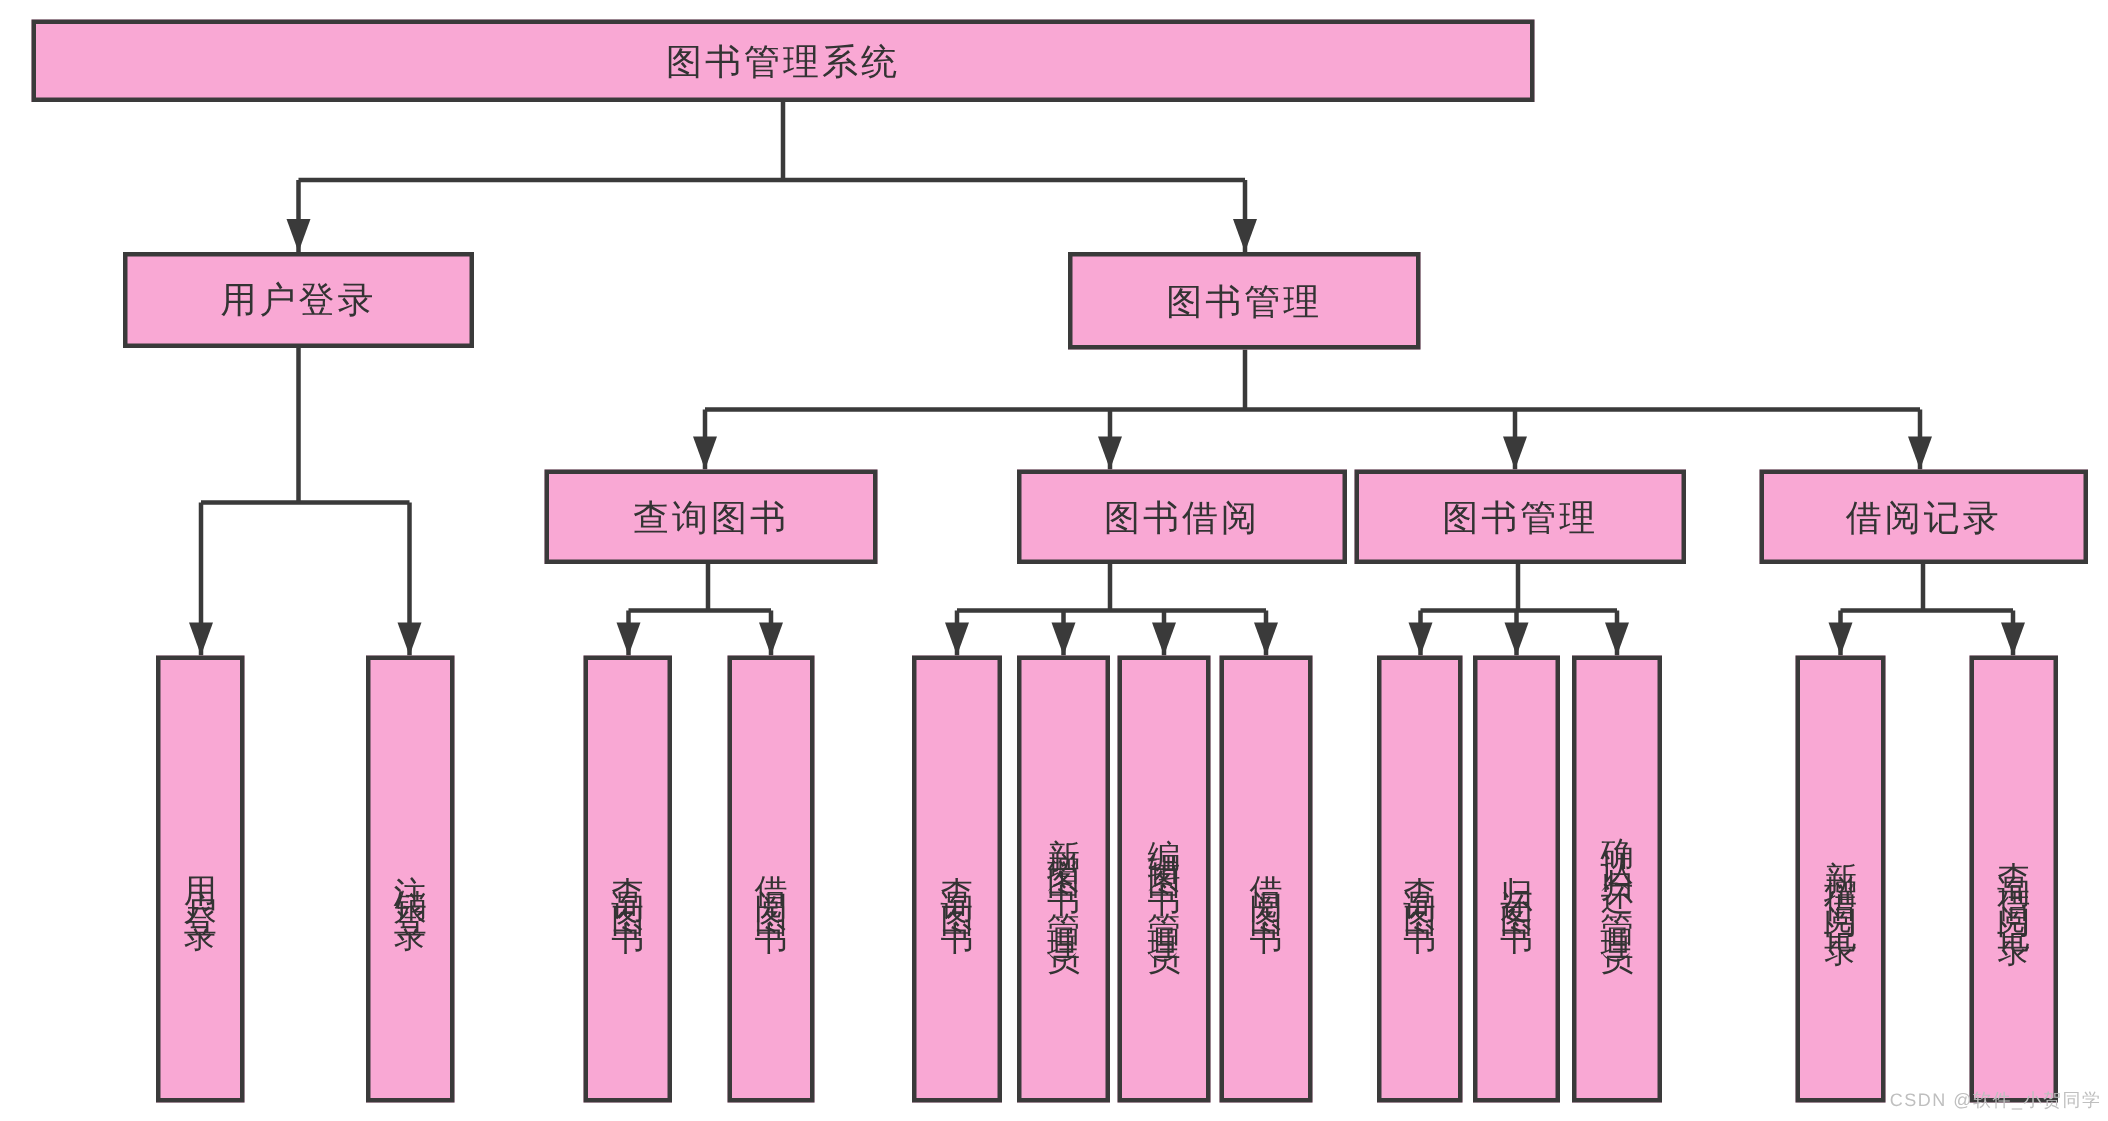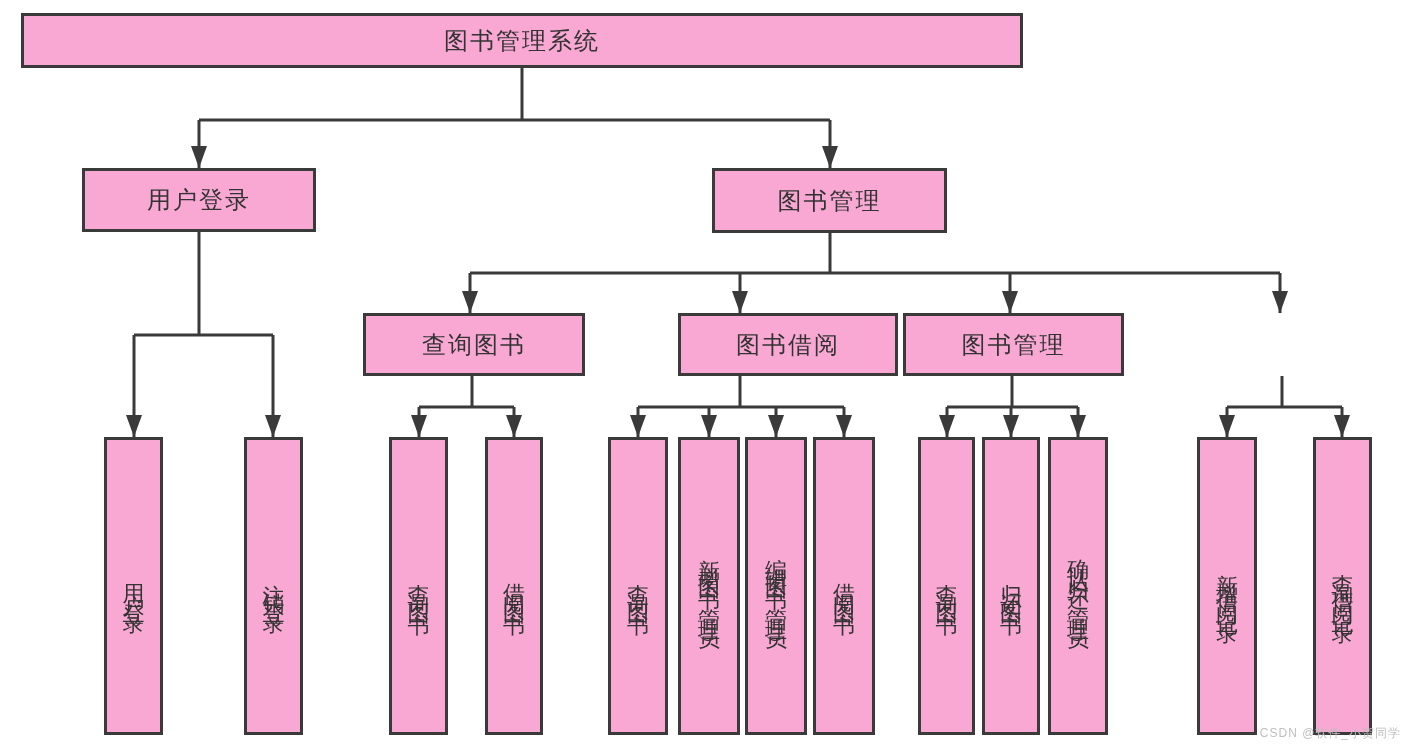--- a/index.html
+++ b/index.html
@@ -121,20 +121,23 @@
 
   <div class="node hbox" style="left:363px; top:313px; width:222px; height:63px;">
     <span class="label">查询图书</span>
   </div>
   <div class="node hbox" style="left:630px; top:313px; width:220px; height:63px;margin-left:48px;">
     <span class="label">图书借阅</span>
   </div>
   <div class="node hbox" style="left:903px; top:313px; width:221px; height:63px;">
     <span class="label">图书管理</span>
   </div>
+  <div class="node hbox" style="left:1173px; top:313px; width:219px; height:63px;">
+    <span class="label">借阅记录</span>
+  </div>
 
   <div class="node vbox" style="left:104px; top:437px; width:59px; height:298px;">
     <span class="label">用户登录</span>
   </div>
   <div class="node vbox" style="left:244px; top:437px; width:59px; height:298px;">
     <span class="label">注销登录</span>
   </div>
 
   <div class="node vbox" style="left:389px; top:437px; width:59px; height:298px;">
     <span class="label">查询图书</span>

